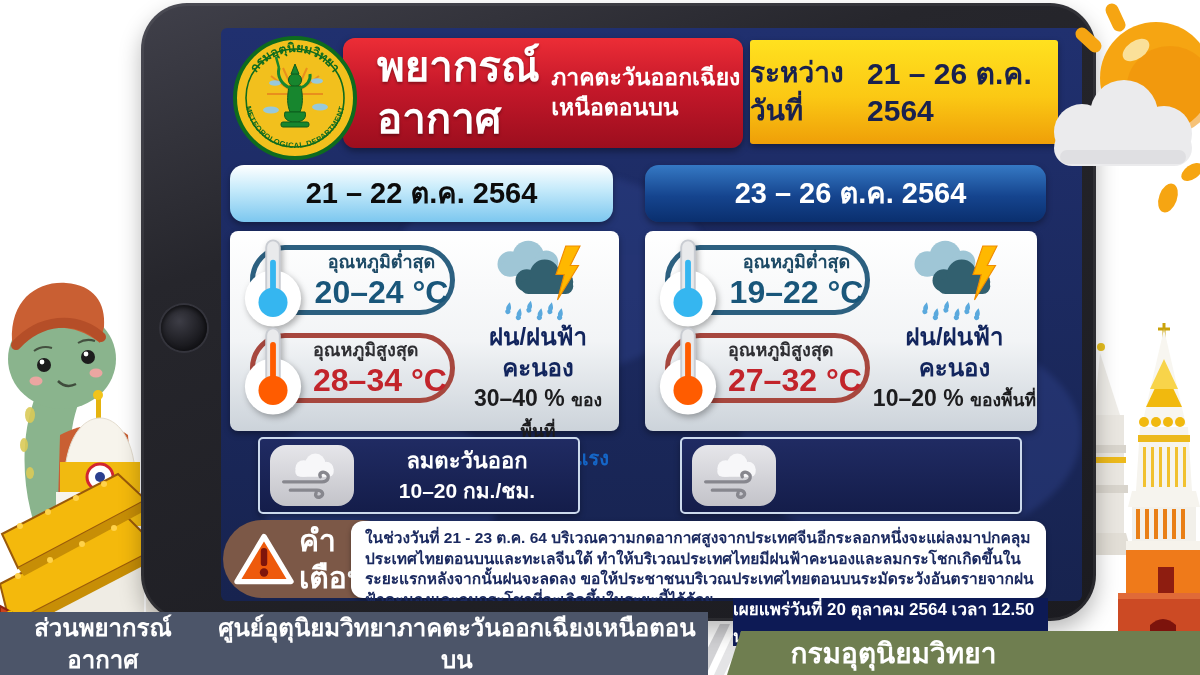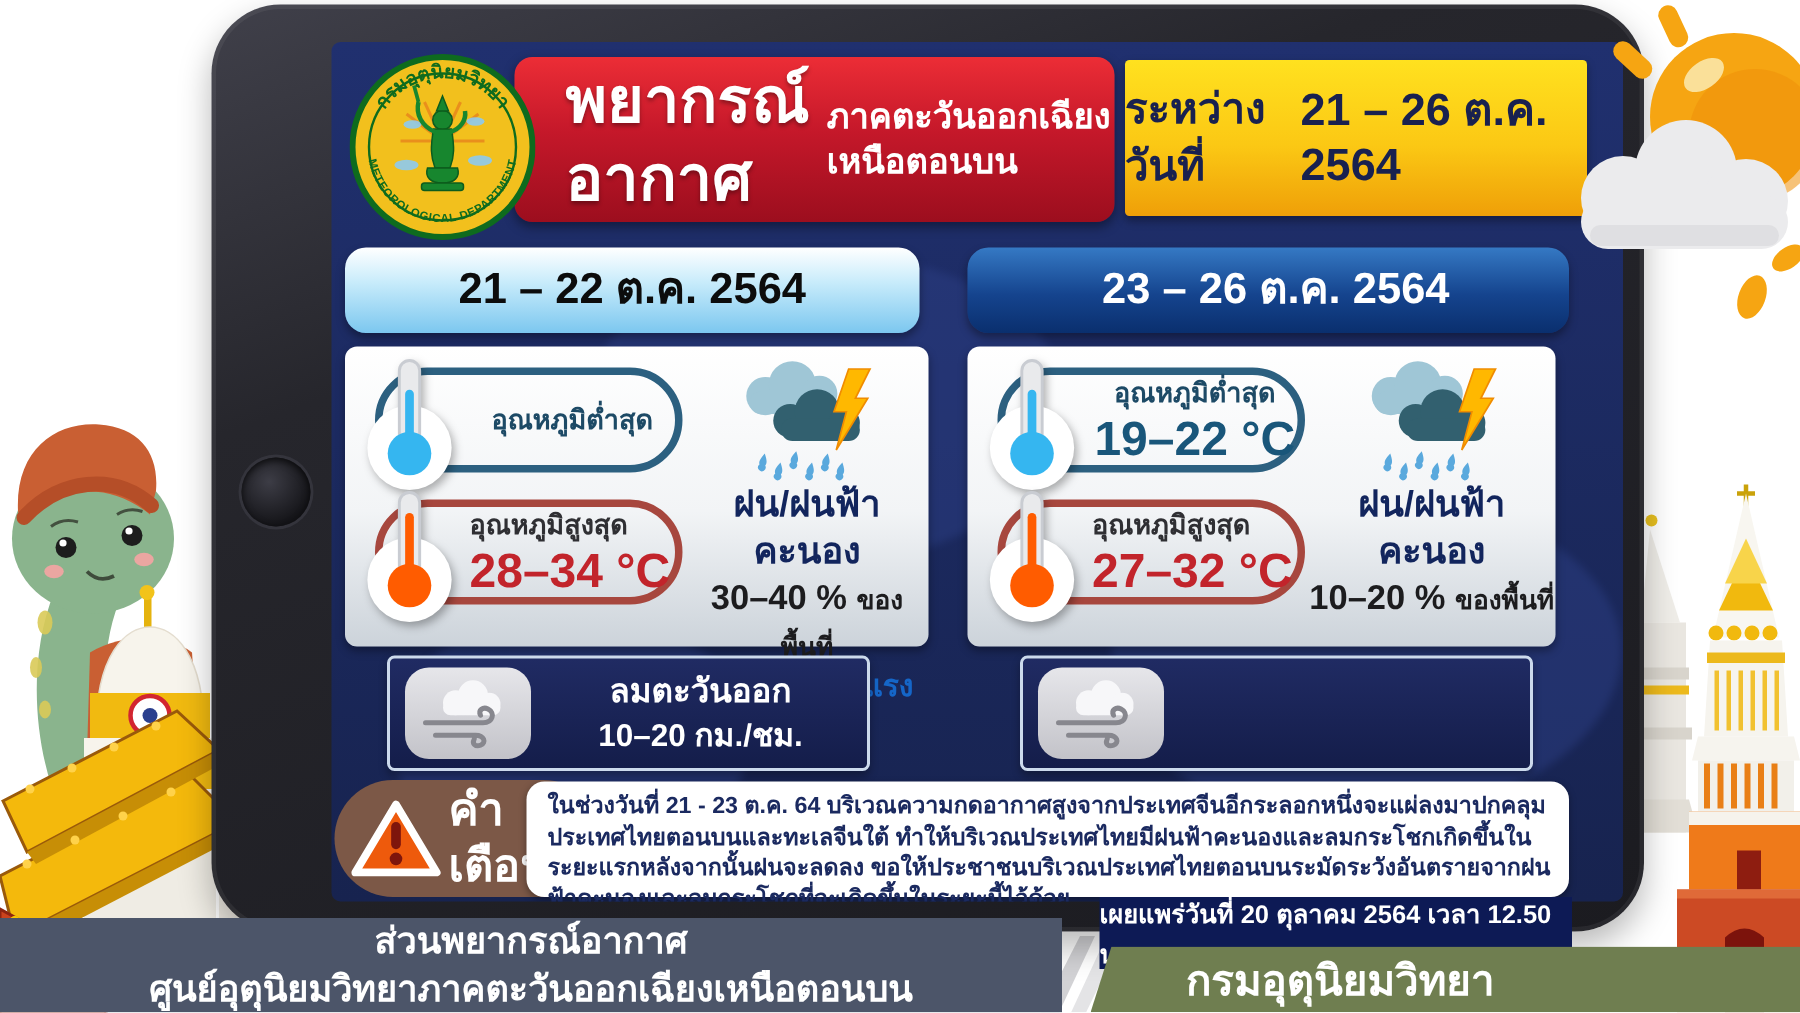--- a/index.html
+++ b/index.html
@@ -83,21 +83,21 @@
   
   .warn-pill{left:2px;top:492px;width:178px;height:78px;border-radius:39px;background:#7c5847;
              display:flex;align-items:center;padding-left:10px;box-sizing:border-box;gap:4px;}
   .warn-tri{width:62px;height:56px;flex:none;}
   .warn-label{color:#fff;font-size:30px;font-weight:bold;line-height:1.25;}
   .warn-box{left:130px;top:493px;width:695px;height:77px;background:#ffffff;border-radius:12px;
             box-sizing:border-box;padding:7px 4px 7px 14px;color:#1b2a60;font-size:15.5px;
             font-weight:bold;line-height:1.33;text-align:left;box-shadow:0 2px 5px rgba(0,0,0,.35);}
   
   .footer-left{left:0;top:612px;width:708px;height:63px;background:#4c5569;z-index:6;
-               display:flex;flex-direction:column;align-items:center;justify-content:center;
+               display:flex;align-items:center;justify-content:center;
                color:#fff;font-weight:bold;text-align:center;}
   .fl-line{font-size:24px;line-height:1.3;}
   .publish-bar{left:733px;top:598px;width:315px;height:48px;background:#0d1a55;z-index:6;
                display:flex;align-items:center;justify-content:center;color:#fff;
                font-size:17px;font-weight:bold;}
   .green-bar{left:727px;top:631px;width:473px;height:44px;background:#6f7e50;z-index:6;
              display:flex;align-items:center;justify-content:center;padding-right:140px;
              box-sizing:border-box;color:#fff;font-size:28px;font-weight:bold;
              clip-path:polygon(14px 0,100% 0,100% 100%,0 100%);}
 </style>
@@ -306,20 +306,21 @@
       <div class="abs panel-body pb-left">
         <div class="temps-col">
           <div class="temp-pill pill-min">
             <svg class="thermo" viewBox="0 0 64 100">
               <circle cx="32" cy="66" r="29" fill="#ffffff"></circle>
               <rect x="25" y="6" width="14" height="58" rx="7" fill="#e9eaec" stroke="#c9ccd2" stroke-width="2"></rect>
               <rect x="29" y="26" width="6" height="38" rx="3" fill="#35b6f0"></rect>
               <circle cx="32" cy="70" r="15" fill="#35b6f0"></circle>
             </svg>
             <div class="temp-label lbl-min">อุณหภูมิต่ำสุด</div>
+            <div class="temp-value val-min">20–24 °C</div>
           </div>
           <div class="temp-pill pill-max">
             <svg class="thermo" viewBox="0 0 64 100">
               <circle cx="32" cy="66" r="29" fill="#ffffff"></circle>
               <rect x="25" y="6" width="14" height="58" rx="7" fill="#e9eaec" stroke="#c9ccd2" stroke-width="2"></rect>
               <rect x="29" y="20" width="6" height="44" rx="3" fill="#ff5c00"></rect>
               <circle cx="32" cy="70" r="15" fill="#ff5c00"></circle>
             </svg>
             <div class="temp-label lbl-max">อุณหภูมิสูงสุด</div>
             <div class="temp-value val-max">28–34 °C</div>

